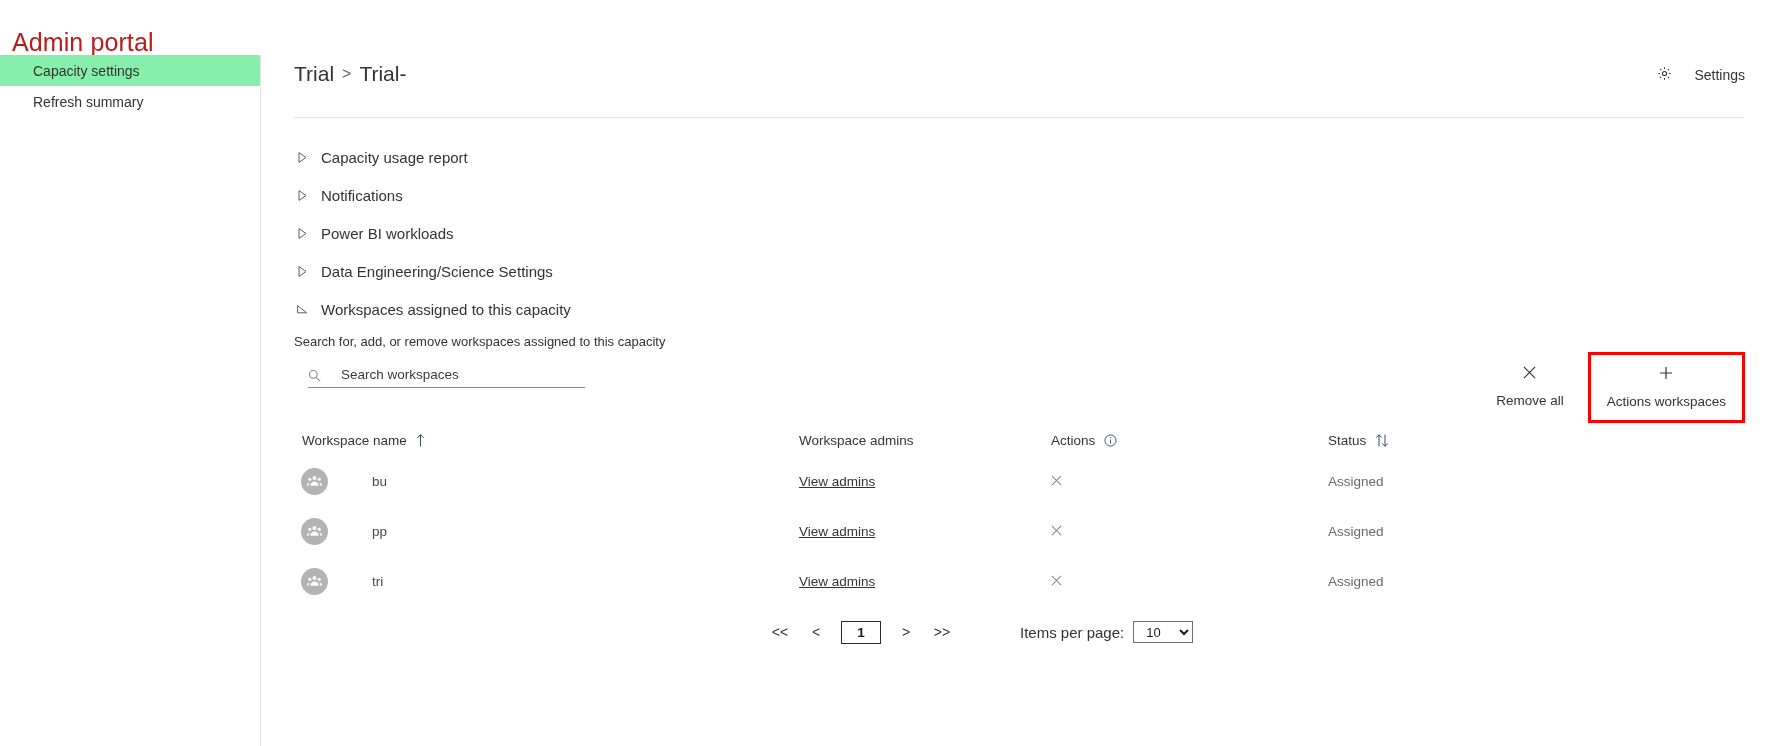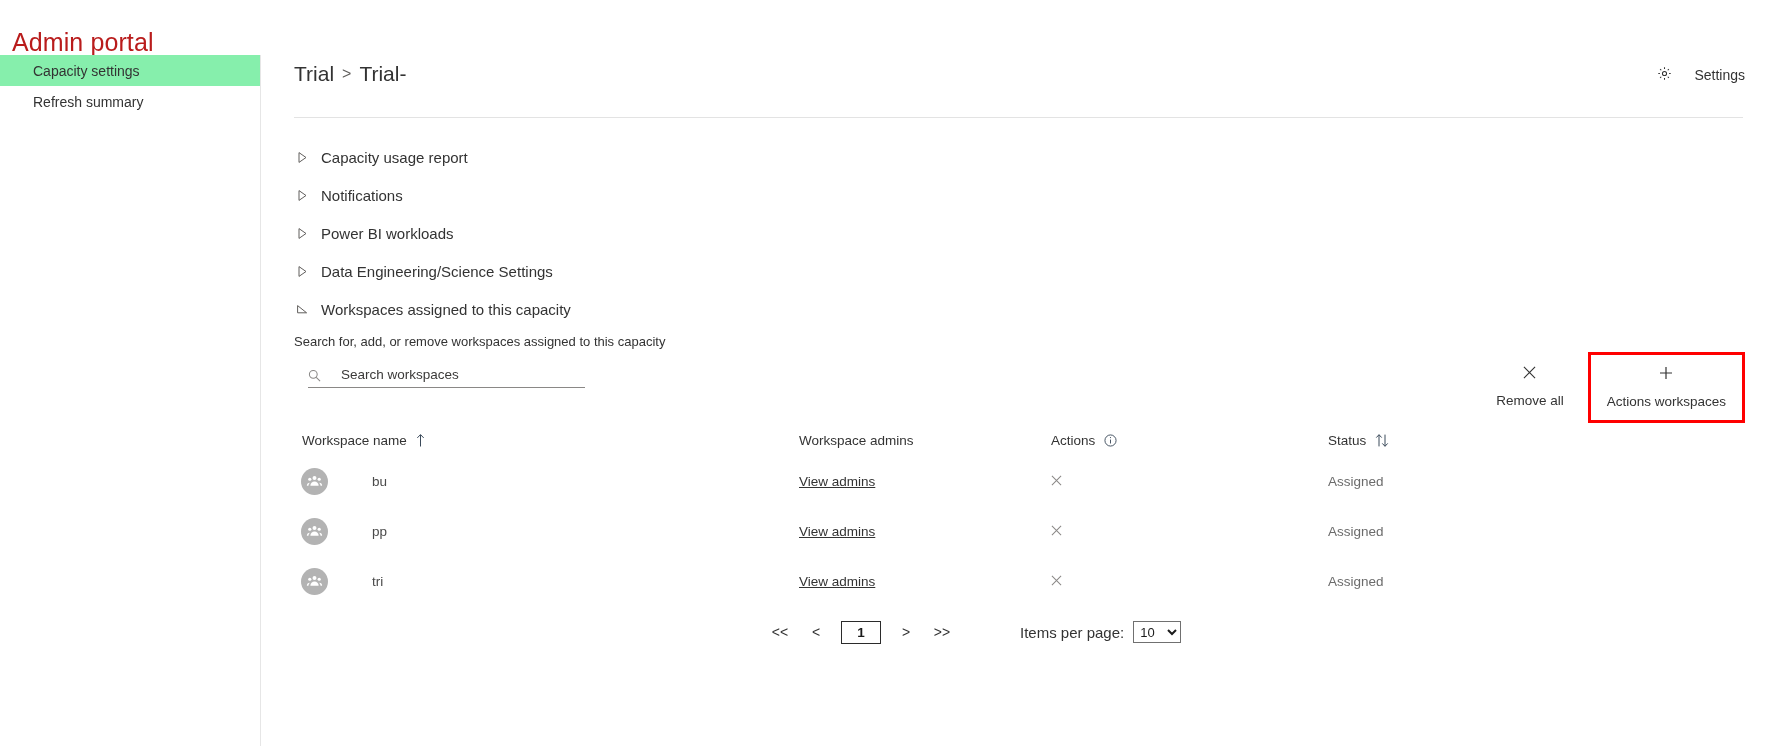--- a/index.html
+++ b/index.html
@@ -280,21 +280,21 @@
   .ipp-label {
     font-size: 15px;
     color: #333333;
     margin-left: 60px;
     margin-right: 9px;
     white-space: nowrap;
   }
   .ipp-select {
     font-size: 13px;
     font-family: "Liberation Sans", sans-serif;
-    padding: 1px 2px;
+    padding: 1px 8px;
     border: 1px solid #707070;
     background: #fff;
     color: #1b1b1b;
     height: 22px;
   }
 </style>
 </head>
 <body>
 
 <div class="page">

